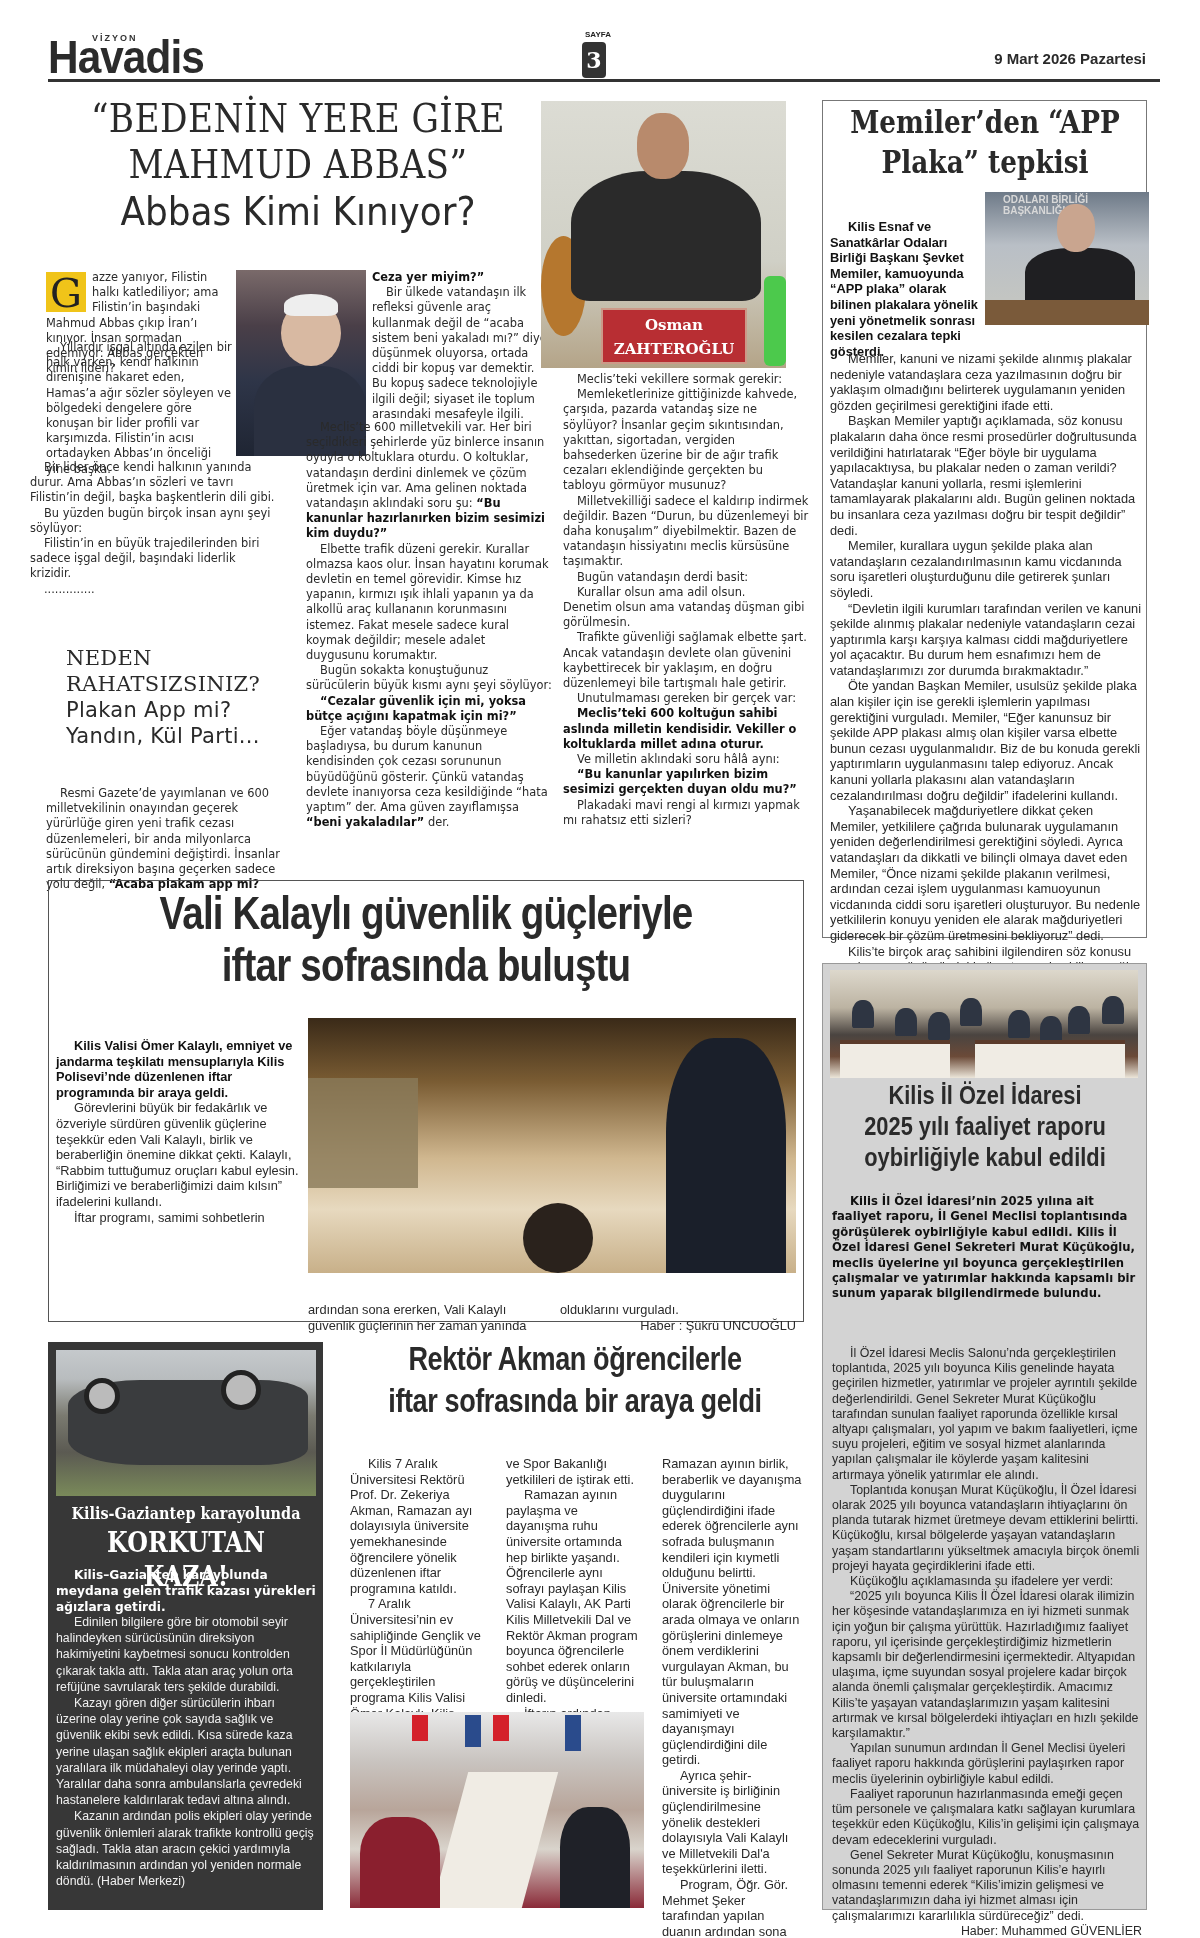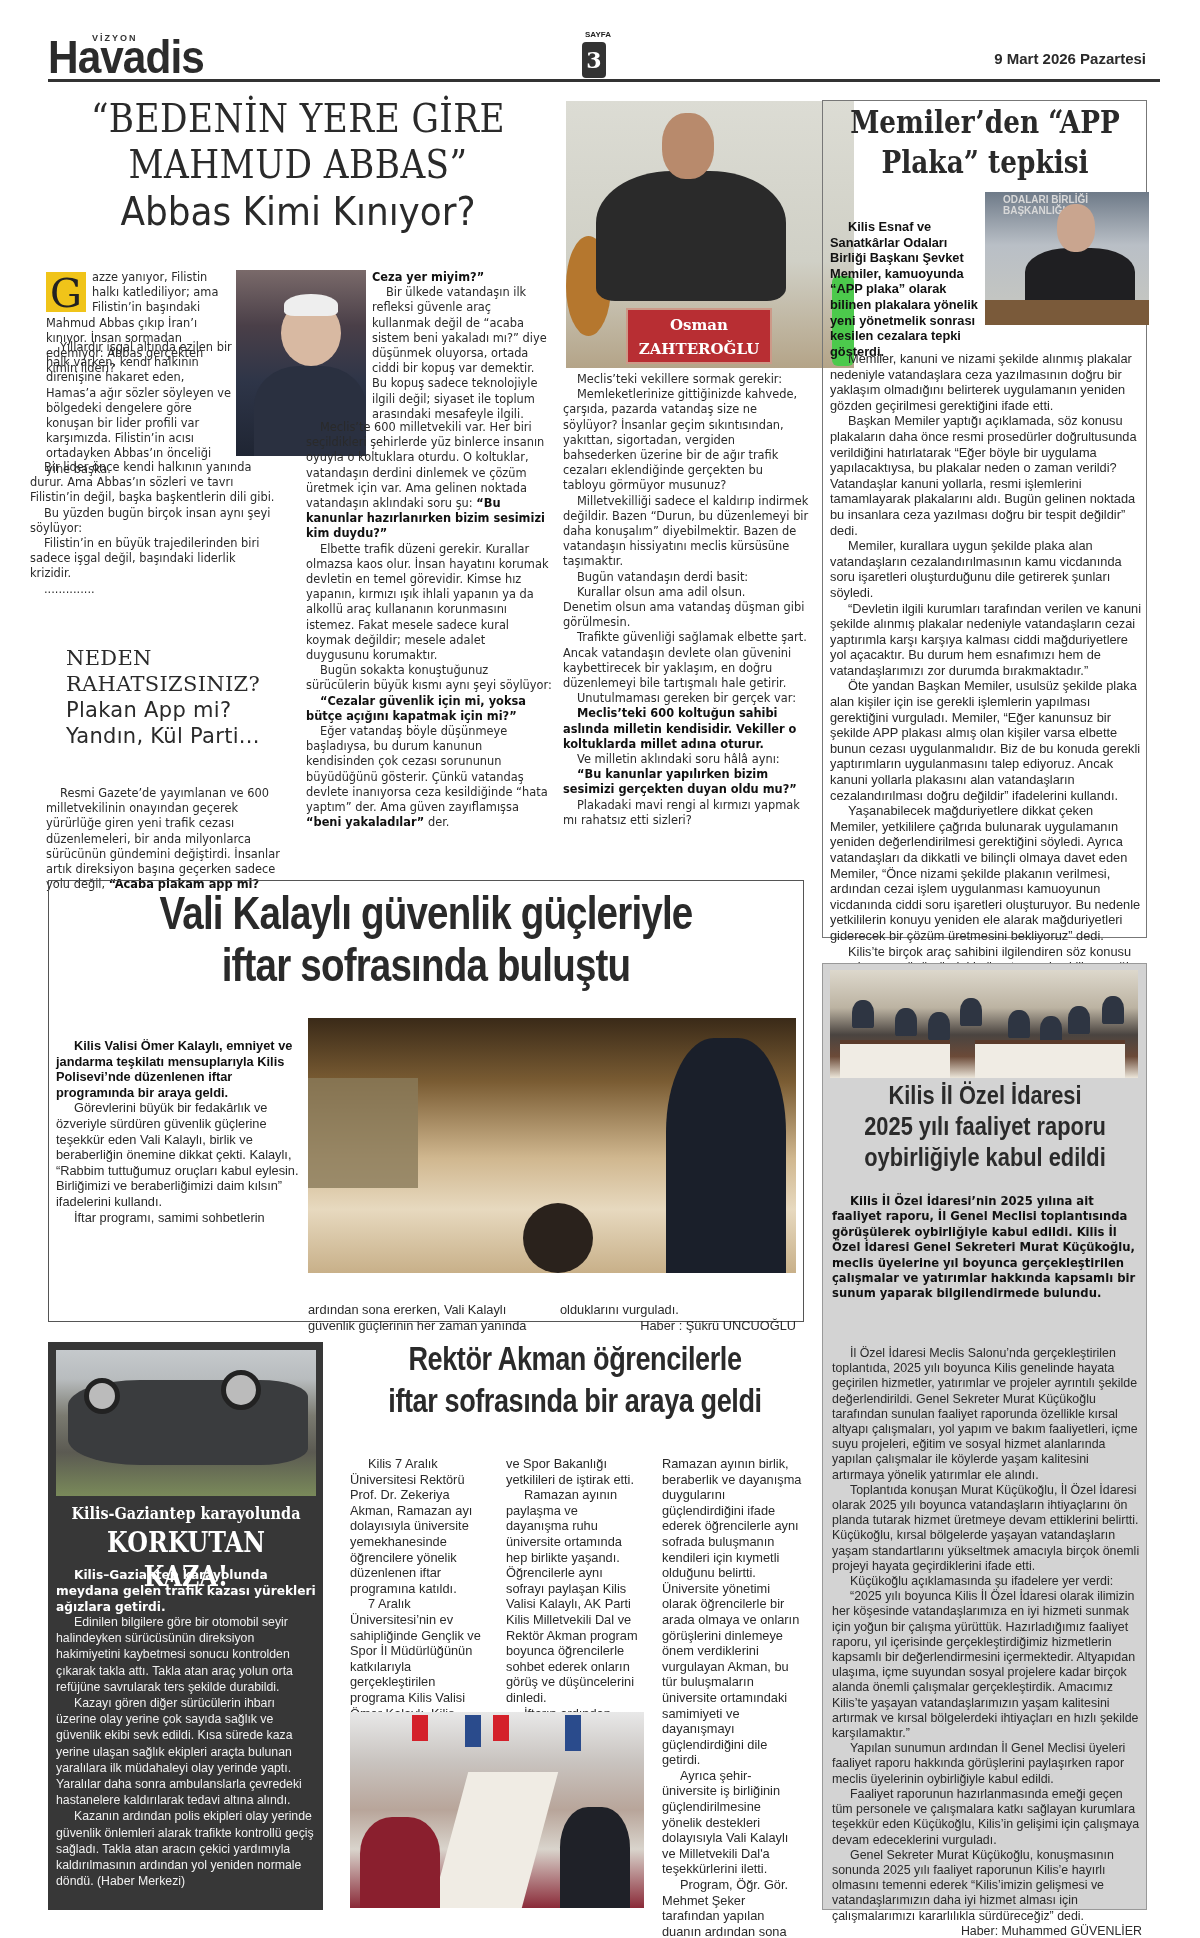--- a/index.html
+++ b/index.html
@@ -29,21 +29,21 @@
   .h-abbas .l1 { font-size: 39px; line-height: 46px; letter-spacing: 0.5px; transform: scaleX(0.88); }
   .h-abbas .l3 { font-size: 39px; line-height: 48px; font-family: "DejaVu Sans", sans-serif; transform: scaleX(0.92); }
   .dropcap { float: left; width: 40px; height: 40px; background: #f0c419; font-family: "DejaVu Serif", serif; font-size: 40px; line-height: 42px; text-align: center; margin: 2px 6px 0 0; color: #222; }
 
   .photo { background: #888; overflow: hidden; }
   .abbas-photo { left: 236px; top: 270px; width: 130px; height: 186px; background: linear-gradient(180deg,#7a6a6a 0%,#4a3f48 30%,#2e3548 60%,#1f2533 100%); }
   .abbas-photo .head { position:absolute; left: 45px; top: 30px; width: 60px; height: 66px; border-radius: 50%; background: #d8b9a2; }
   .abbas-photo .hair { position:absolute; left: 48px; top: 24px; width: 54px; height: 22px; border-radius: 50% 50% 20% 20%; background: #eee; }
   .abbas-photo .body { position:absolute; left: 18px; top: 96px; width: 112px; height: 100px; border-radius: 40% 40% 0 0; background: #2a3040; }
 
-  .osman-photo { left: 566px; top: 101px; width: 288px; height: 267px; background: linear-gradient(180deg,#dcdcd4 0%,#d0d0c6 60%,#b4a488 100%); }
+  .osman-photo { left: 541px; top: 101px; width: 245px; height: 267px; background: linear-gradient(180deg,#dcdcd4 0%,#d0d0c6 60%,#b4a488 100%); }
   .osman-photo .head { position:absolute; left: 96px; top: 12px; width: 52px; height: 66px; border-radius: 45%; background: #b88a6c; }
   .osman-photo .body { position:absolute; left: 30px; top: 70px; width: 190px; height: 130px; border-radius: 40% 40% 10% 10%; background: #2a2a2a; }
   .osman-photo .log { position:absolute; left: 0; top: 135px; width: 45px; height: 100px; border-radius: 50%; background: #b5772e; }
   .osman-photo .bottle { position:absolute; right: 0; top: 175px; width: 22px; height: 90px; background: #4cc94c; border-radius: 6px; }
   .name-box { position:absolute; left: 60px; top: 207px; width: 146px; height: 56px; background: #b82e33; color: #fff; font-family: "DejaVu Serif", serif; text-align: center; border: 2px solid #c98; }
   .name-box .n1 { font-size: 15px; font-weight: bold; line-height: 24px; margin-top: 3px; }
   .name-box .n2 { font-size: 15px; font-weight: bold; line-height: 24px; }
 
   
   .memiler-box { left: 822px; top: 100px; width: 325px; height: 838px; border: 1px solid #777; }

